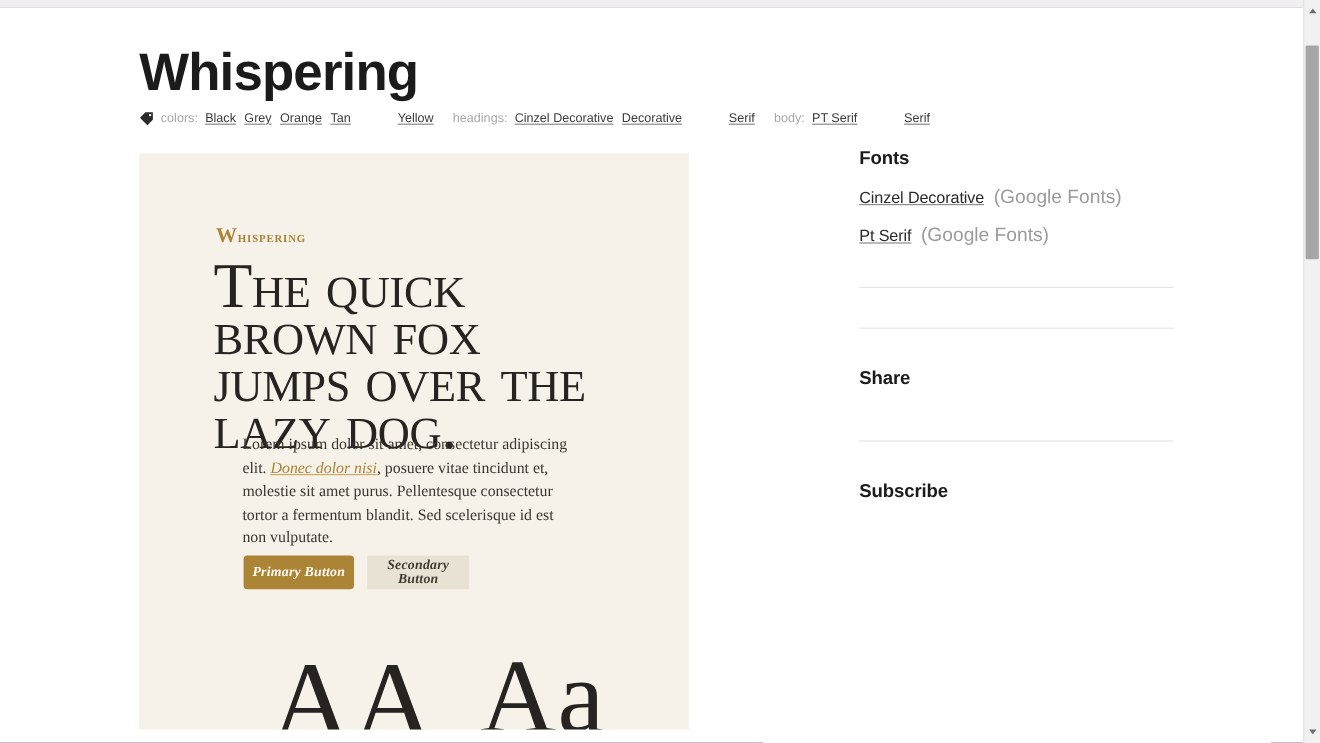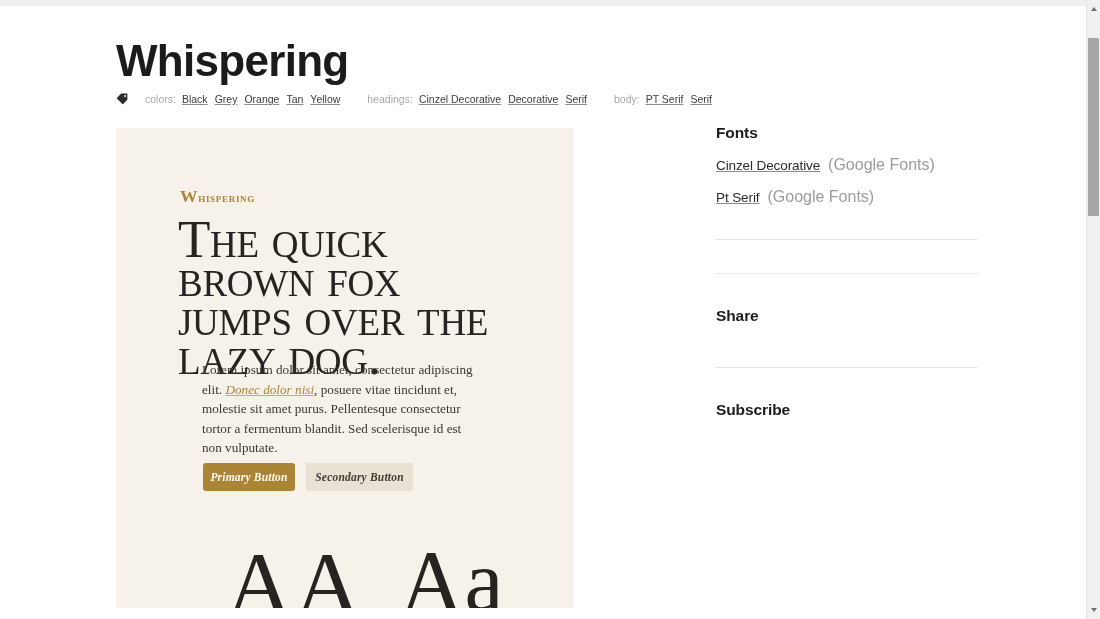--- a/index.html
+++ b/index.html
@@ -54,39 +54,38 @@
 
   
   #meta-row {
     position: absolute;
     left: 116px; top: 86px;
     display: flex;
     align-items: flex-start;
     font-size: 10.5px;
     line-height: 14px;
     white-space: nowrap;
-    gap: 11px;
   }
   .tag-icon {
     display: inline-block;
     width: 12px; height: 12px;
     margin-right: 6px;
     position: relative;
     top: 1px;
   }
   .meta-group { display: flex; align-items: center; margin-right: 16px; }
   .meta-label { color: #a8a8a8; margin-right: 6px; }
   .meta-link {
     color: #3b3b3b;
     text-decoration: underline;
     text-decoration-color: #8a8a8a;
     margin-right: 7px;
     cursor: pointer;
   }
-  .meta-link:last-child { margin-right: 0; }
+  .meta-link:last-child { margin-right: 0; margin-left: 32px; }
 
   
   #preview-card {
     position: absolute;
     left: 116px; top: 122px;
     width: 458px; height: 480px;
     background: #f7f2e9;
     overflow: hidden;
   }
   #card-logo {
@@ -152,21 +151,21 @@
   }
   #btn-primary {
     width: 92px; height: 28px;
     background: #ac8435;
     color: #fdfaf2;
     border-radius: 3px;
     margin-right: 11px;
     text-align: right;
   }
   #btn-secondary {
-    width: 107px; height: 28px;
+    width: 85px; height: 28px;
     background: #e8e2d4;
     color: #403c34;
     border-radius: 1px;
   }
 
   
   #specimens {
     position: absolute;
     left: 0; top: 410px;
     width: 510px;

